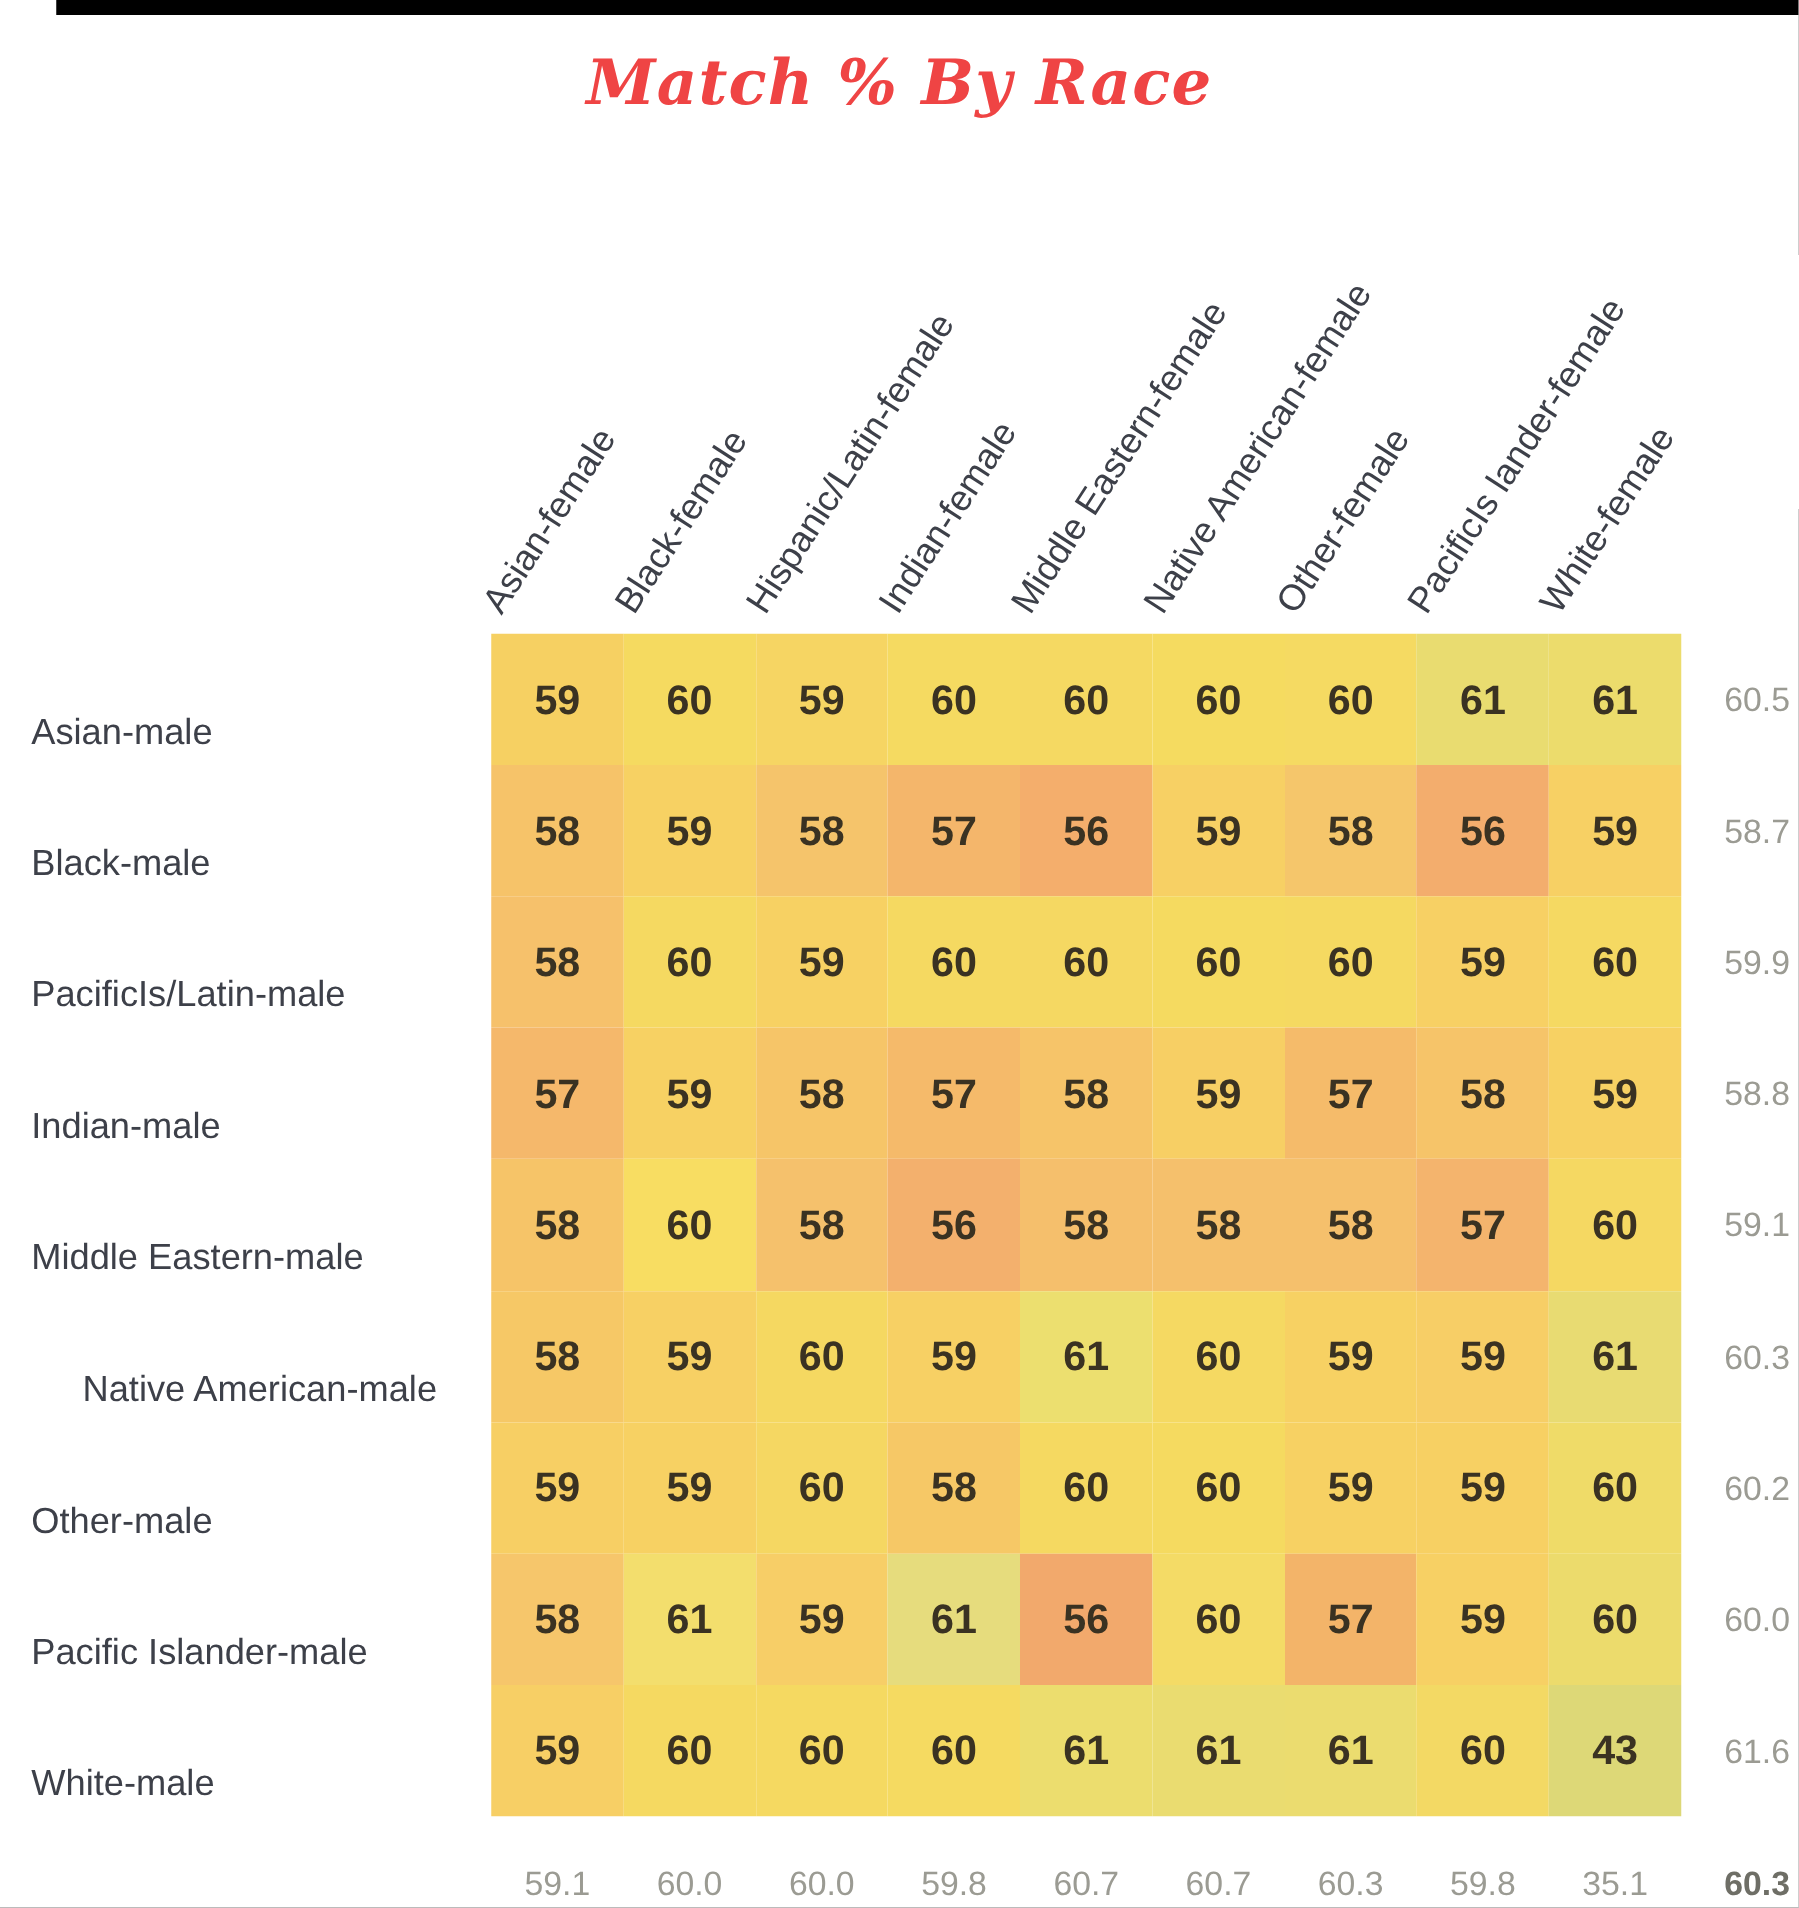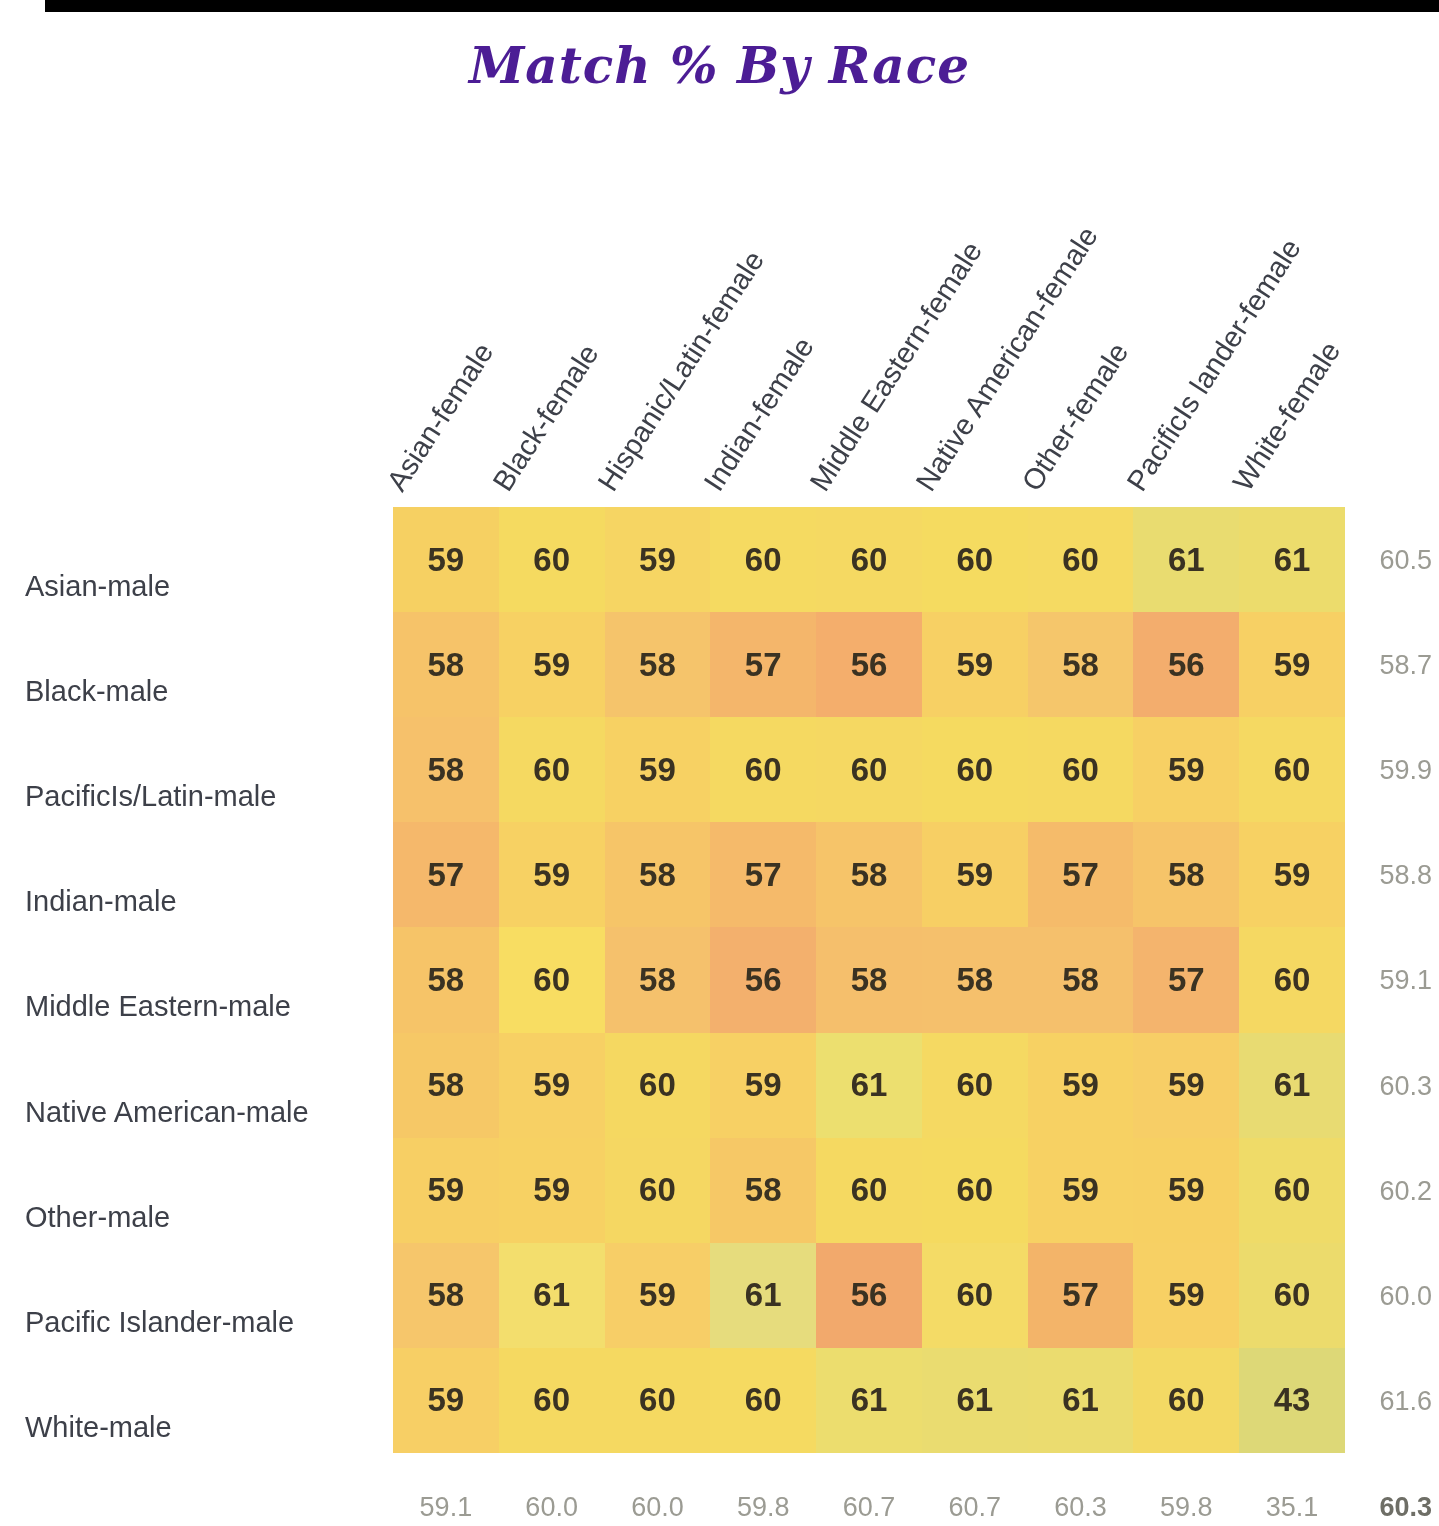--- a/index.html
+++ b/index.html
@@ -5,21 +5,21 @@
   html,body{margin:0;padding:0;background:#888;}
   .stage{
     position:relative;width:1439px;height:1526px;background:#ffffff;
     overflow:hidden;font-family:"Liberation Sans",sans-serif;margin:0 auto;
   }
   .topbar{position:absolute;left:0;top:0;width:1439px;height:12px;background:#000;}
   .topbar-notch{position:absolute;left:0;top:0;width:45px;height:12px;background:#fff;}
   .title{
     position:absolute;left:0;top:36px;width:1439px;margin:0;text-align:center;
     font-family:"DejaVu Serif",serif;font-style:italic;font-weight:bold;
-    font-size:50px;letter-spacing:1px;color:#4c1d95;
+    font-size:50px;letter-spacing:1px;color:#ef4444;
   }
   .colhead{
     position:absolute;height:34px;line-height:34px;white-space:nowrap;
     font-size:29px;color:#3d4049;transform-origin:0 100%;transform:rotate(-57deg);
   }
   .rowlabel{
     position:absolute;left:25px;white-space:nowrap;
     font-size:29px;color:#3d4049;line-height:34px;
   }
   .cell{
@@ -56,21 +56,21 @@
       <div class="colhead" style="left: 1042.56px; top: 463px;">Other-female</div>
       <div class="colhead" style="left: 1148.33px; top: 463px;">PacificIs lander-female</div>
       <div class="colhead" style="left: 1254.11px; top: 463px;">White-female</div>
     </div>
   <div id="row-labels">
       <div class="rowlabel" style="top: 569px;">Asian-male</div>
       <div class="rowlabel" style="top: 674.111px;">Black-male</div>
       <div class="rowlabel" style="top: 779.222px;">PacificIs/Latin-male</div>
       <div class="rowlabel" style="top: 884.333px;">Indian-male</div>
       <div class="rowlabel" style="top: 989.444px;">Middle Eastern-male</div>
-      <div class="rowlabel" style="top: 1094.56px;">Native American-male</div>
+      <div class="rowlabel" style="top: 1094.56px; margin-left: 41px;">Native American-male</div>
       <div class="rowlabel" style="top: 1199.67px;">Other-male</div>
       <div class="rowlabel" style="top: 1304.78px;">Pacific Islander-male</div>
       <div class="rowlabel" style="top: 1409.89px;">White-male</div>
     </div>
   <div id="grid">
       <div class="cell" style="left: 393px; top: 507px; width: 105.778px; height: 105.111px; background: rgb(246, 208, 98);">59</div>
       <div class="cell" style="left: 498.778px; top: 507px; width: 105.778px; height: 105.111px; background: rgb(245, 218, 96);">60</div>
       <div class="cell" style="left: 604.556px; top: 507px; width: 105.778px; height: 105.111px; background: rgb(246, 213, 99);">59</div>
       <div class="cell" style="left: 710.333px; top: 507px; width: 105.778px; height: 105.111px; background: rgb(245, 218, 97);">60</div>
       <div class="cell" style="left: 816.111px; top: 507px; width: 105.778px; height: 105.111px; background: rgb(245, 217, 98);">60</div>

